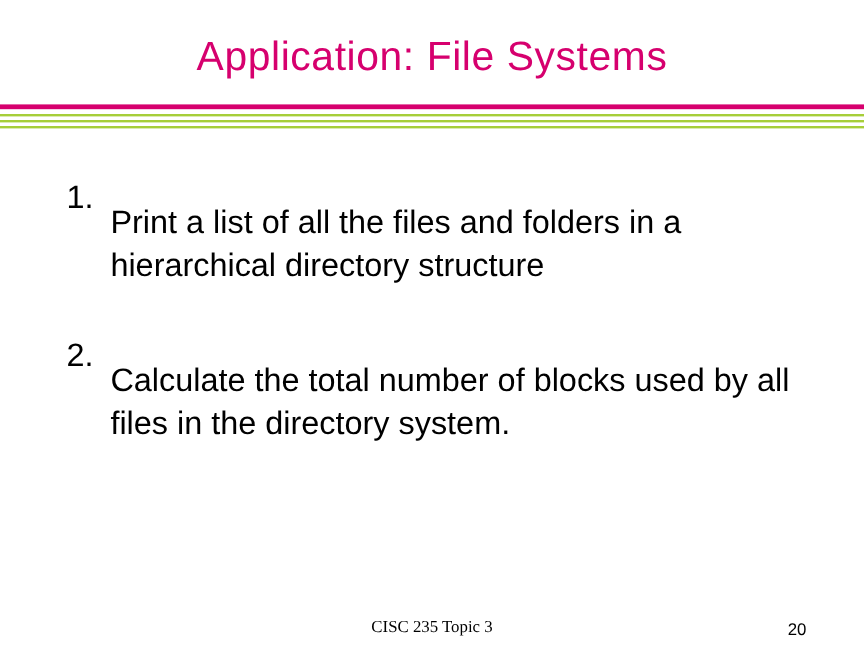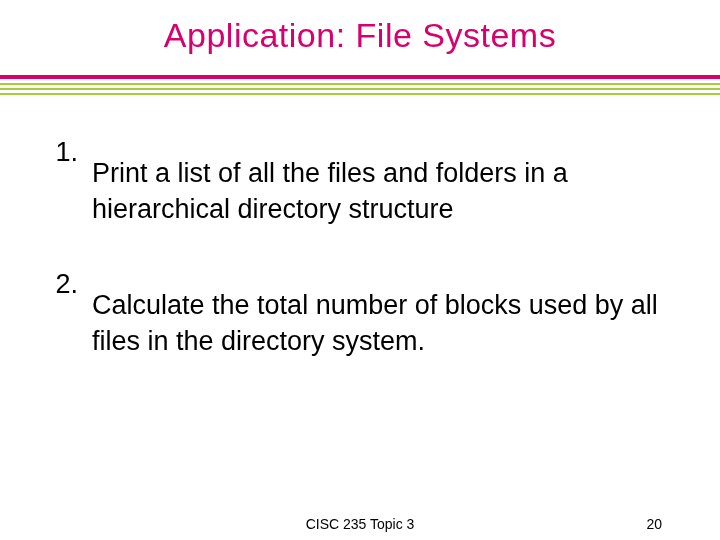--- a/index.html
+++ b/index.html
@@ -7,21 +7,21 @@
     width: 720px;
     height: 540px;
     background: #ffffff;
     font-family: Arial, Helvetica, sans-serif;
     position: relative;
     overflow: hidden;
   }
   .slide {
     width: 100%;
     height: 100%;
-    padding: 16px 40px 0 40px;
+    padding: 28px 40px 0 40px;
     border-radius: 32px;
   }
   .title {
     font-size: 34px;
     font-weight: 400;
     color: #d6006e;
     text-align: center;
     margin-bottom: 20px;
     letter-spacing: 0.5px;
   }
@@ -64,24 +64,25 @@
     bottom: 24px;
     left: 0;
     width: 100%;
     font-size: 14px;
     color: #000000;
   }
   .footer-center {
     position: absolute;
     left: 50%;
     transform: translateX(-50%);
+    font-family: Liberation Serif, serif;
   }
   .footer-right {
     position: absolute;
-    right: 58px;
+    right: 48px;
   }
 </style>
 </head>
 <body>
 
 <div class="slide">
   <h1 class="title">Application:  File Systems</h1>
 
   <div class="rules">
     <div class="rule-magenta"></div>

